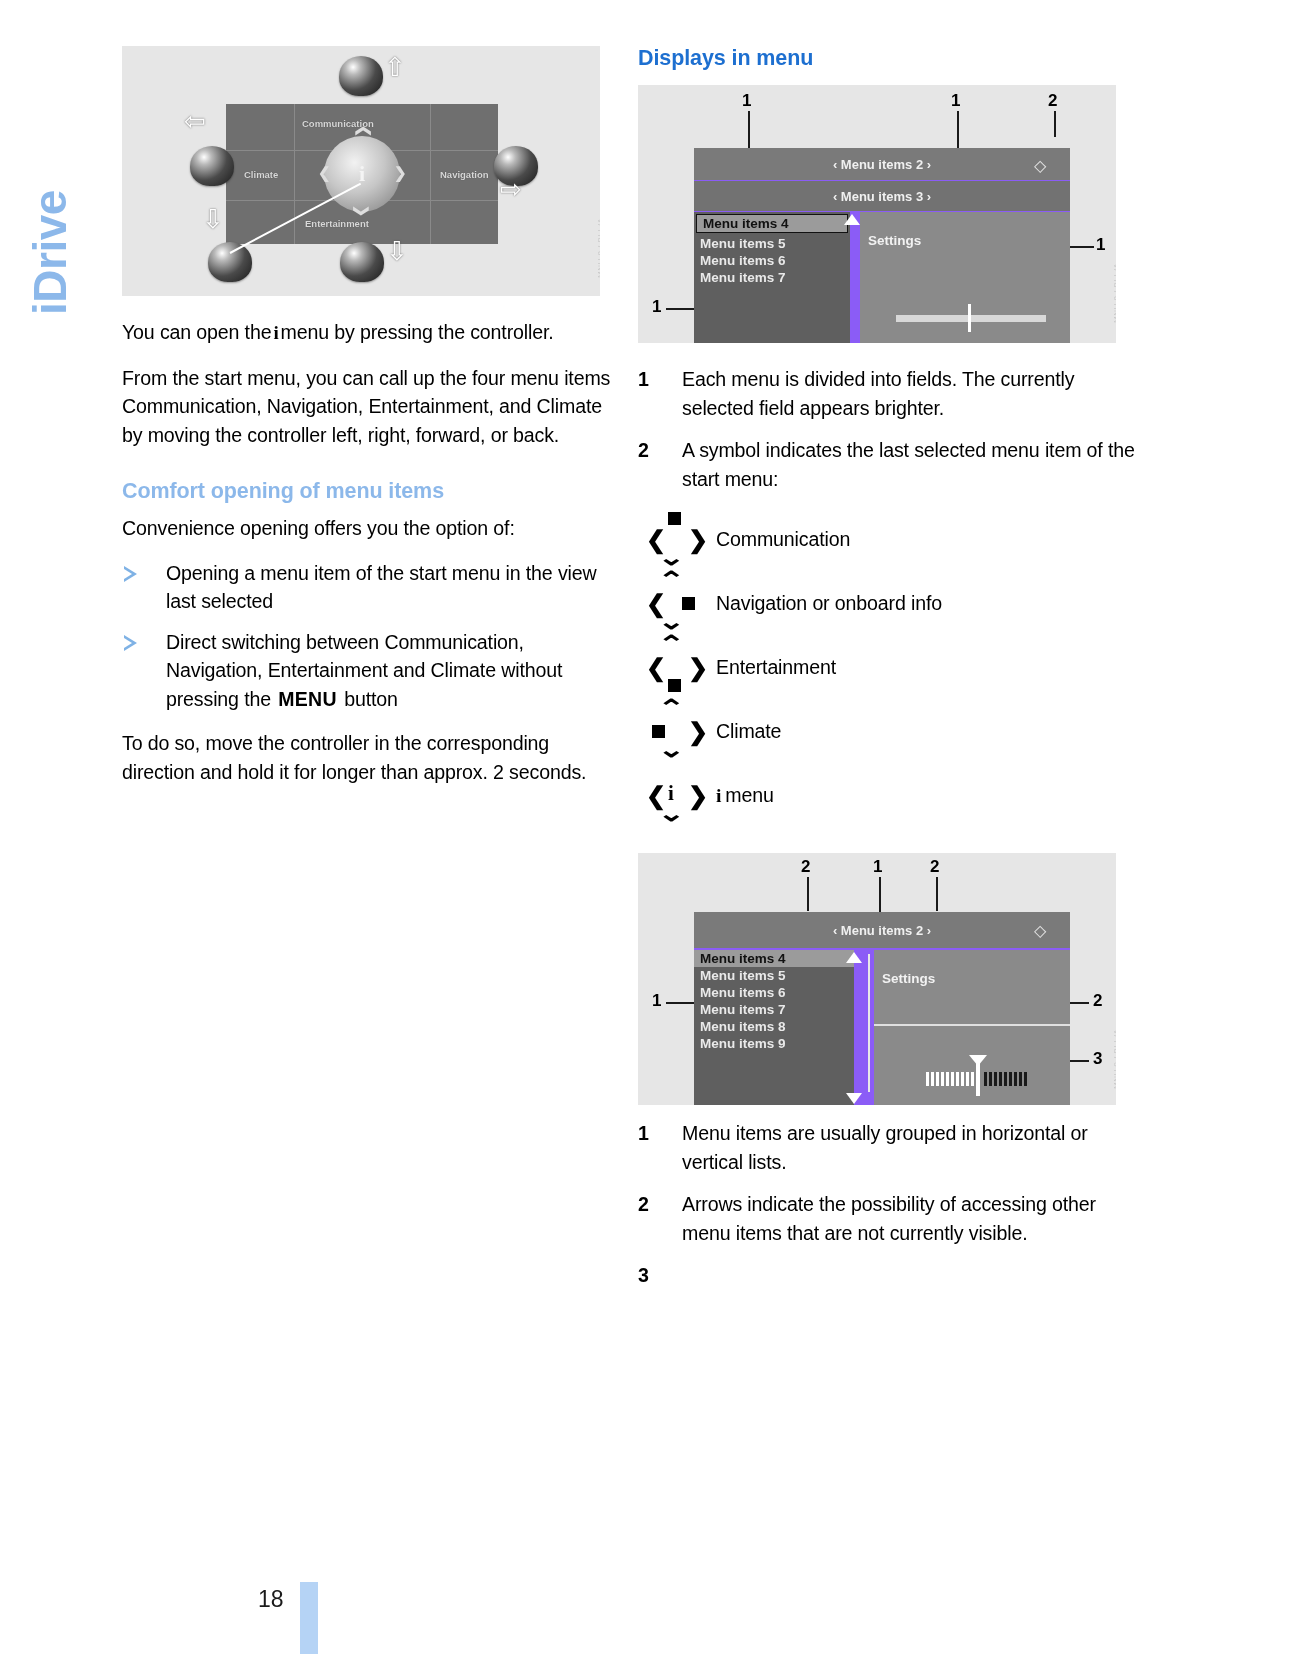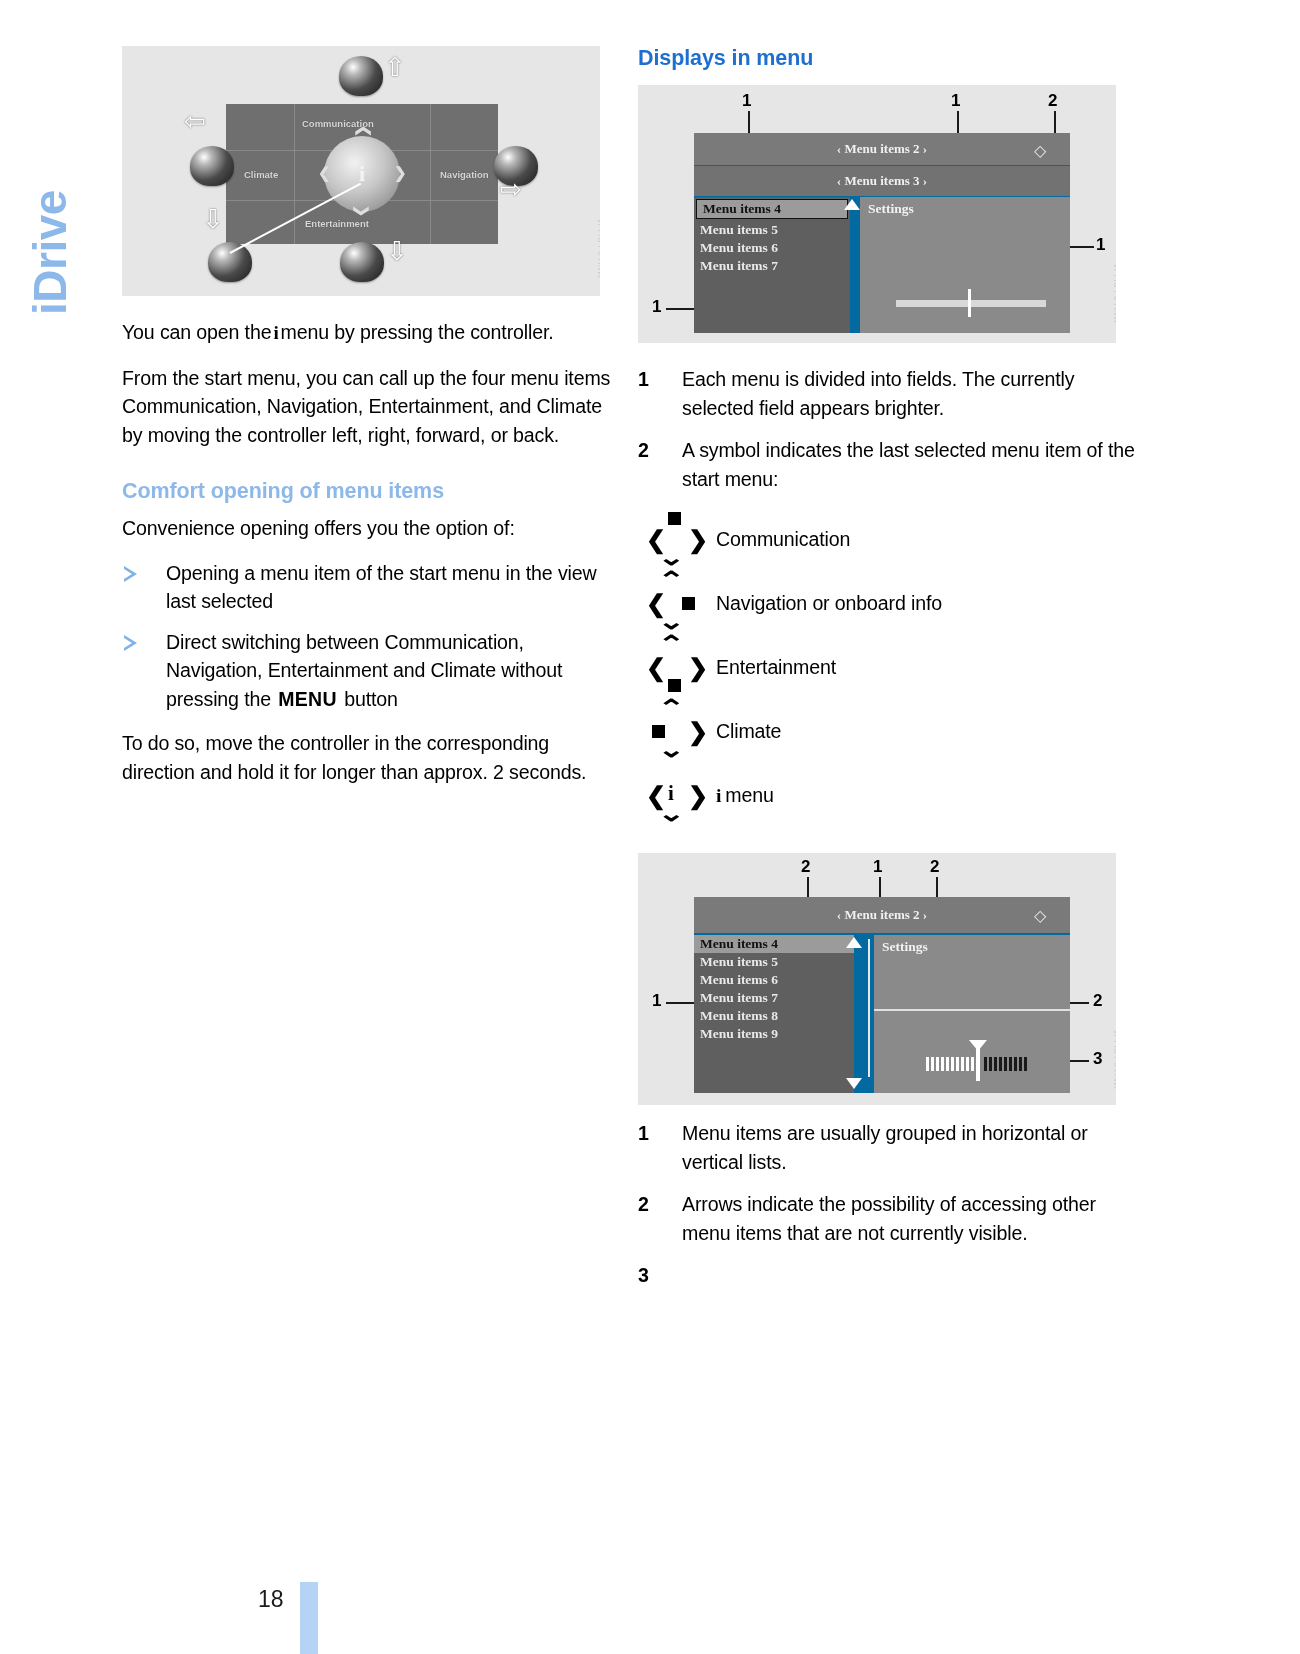--- a/index.html
+++ b/index.html
@@ -198,23 +198,24 @@
   .leadline {
     position: absolute;
     background: #ffffff;
     height: 2px;
     transform-origin: left center;
   }
 
   
   .screen {
     position: absolute;
-    background: #0369a1;
+    background: #8b5cf6;
     color: #ffffff;
-    font-family: Liberation Serif, serif;
+    font-family: Liberation Sans, sans-serif;
+    margin-top: 15px;
   }
   .scr-top {
     position: absolute; left:0; right:0;
     background: #7a7a7a;
     display: flex; align-items: center; justify-content: center;
     font-size: 13px; font-weight: bold;
     color: #f0f0f0;
   }
   .scr-list {
     position: absolute;
@@ -231,21 +232,21 @@
     background: #9b9b9b;
     color: #111111;
     border: 1px solid #111111;
   }
   .scr-right {
     position: absolute;
     background: #8a8a8a;
   }
   .scr-settings {
     font-size: 13.5px; font-weight: bold; color: #f2f2f2;
-    padding: 4px 8px;
+    padding: 21px 8px;
   }
   .scr-slider {
     position: absolute;
     height: 7px;
     background: #d8d8d8;
   }
   .scr-slider-knob {
     position: absolute;
     width: 3px;
     background: #ffffff;

